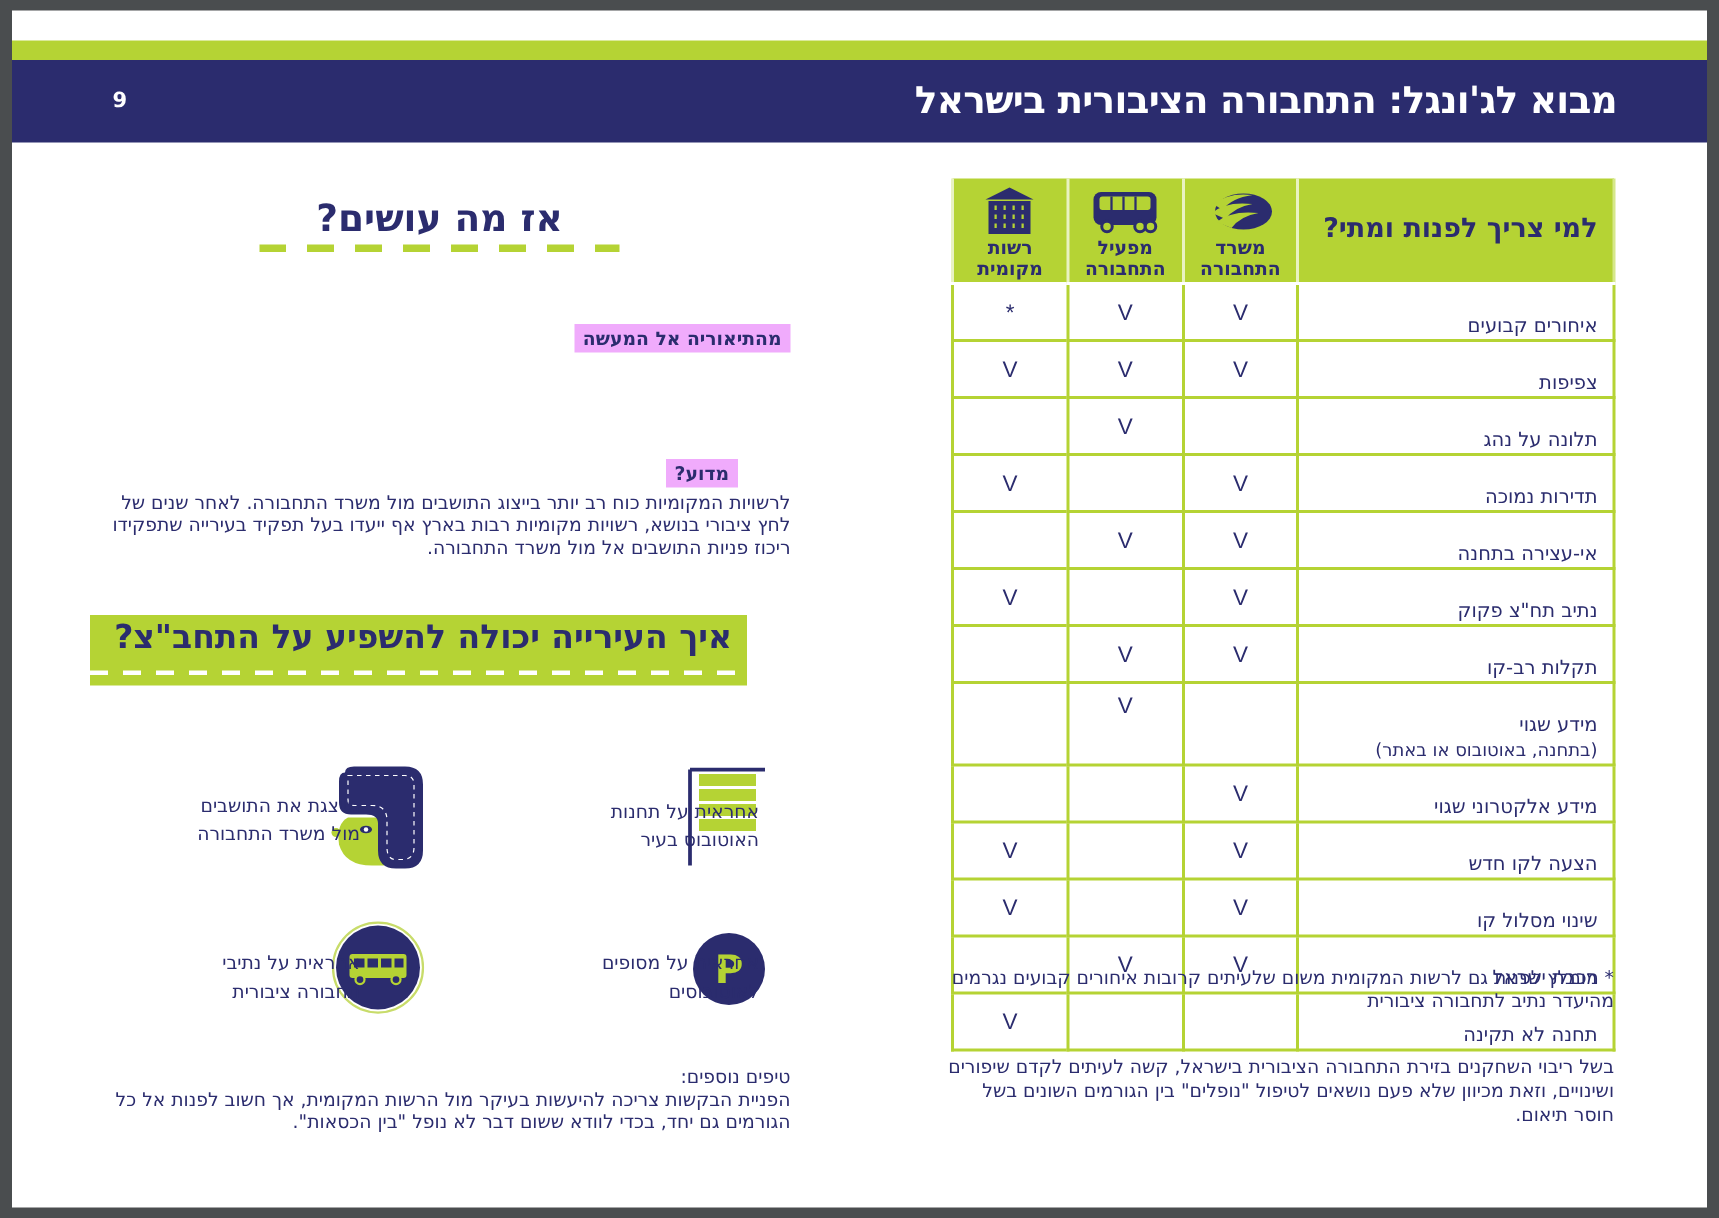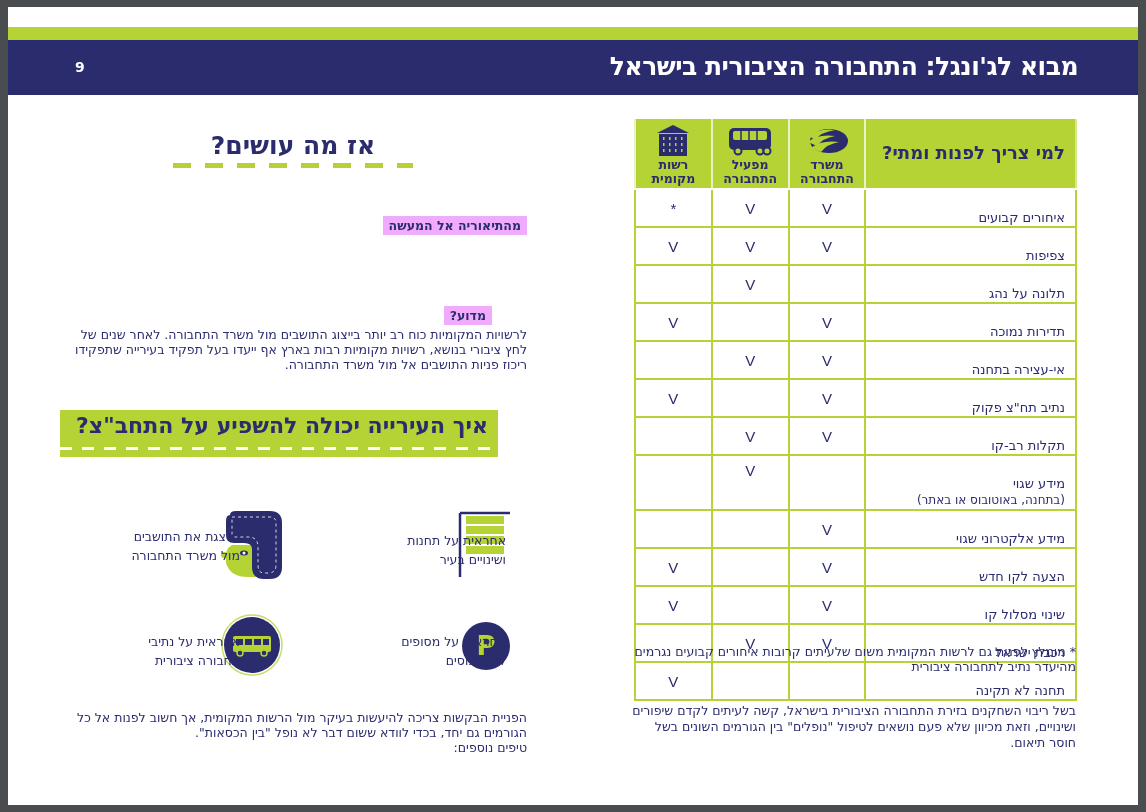--- a/index.html
+++ b/index.html
@@ -73,21 +73,21 @@
   <svg class="icon-abs" style="left:450px; top:504px;" width="62" height="68" viewBox="0 0 62 68">
     <line x1="2" y1="2" x2="2" y2="66" stroke="#2b2c6e" stroke-width="2.5"></line>
     <line x1="2" y1="2" x2="52" y2="2" stroke="#2b2c6e" stroke-width="2.5"></line>
     <rect x="8" y="5" width="38" height="8" fill="#b5d334"></rect>
     <rect x="8" y="15" width="38" height="8" fill="#b5d334"></rect>
     <rect x="8" y="25" width="38" height="8" fill="#b5d334"></rect>
     <rect x="8" y="35" width="38" height="8" fill="#b5d334"></rect>
   </svg>
   <div class="feat f1">
     <div>אחראית על תחנות</div>
-    <div>ושינויים בעיר</div>
+    <div>האוטובוס בעיר</div>
   </div>
 
   <svg class="icon-abs" style="left:210px; top:502px;" width="66" height="72" viewBox="0 0 66 72">
     <path d="M14 36 Q6 40 8 54 Q12 68 30 68 L38 68 L38 36 Z" fill="#b5d334"></path>
     <circle cx="6" cy="46" r="3" fill="#b5d334"></circle>
     <path d="M12 6 Q12 2 18 2 L52 2 Q64 2 64 14 L64 58 Q64 70 52 70 L46 70 Q34 70 34 58 L34 40 Q34 34 26 34 L16 34 Q8 34 8 26 L8 12 Q8 6 12 6 Z" fill="#2b2c6e"></path>
     <path d="M14 8 L52 8 Q58 8 58 14 L58 56 Q58 64 50 64 L46 64 Q40 64 40 56 L40 38 Q40 28 30 28 L18 28 Q14 28 14 24 Z" fill="none" stroke="#ffffff" stroke-width="0.8" stroke-dasharray="3,3"></path>
     <ellipse cx="26" cy="44" rx="4" ry="2.5" fill="#2b2c6e"></ellipse>
     <circle cx="26" cy="44" r="1.5" fill="#ffffff"></circle>
   </svg>
@@ -115,22 +115,22 @@
     <rect x="42" y="25" width="6" height="6" fill="#2b2c6e"></rect>
     <circle cx="19" cy="39" r="3" fill="#2b2c6e" stroke="#b5d334" stroke-width="1.5"></circle>
     <circle cx="43" cy="39" r="3" fill="#2b2c6e" stroke="#b5d334" stroke-width="1.5"></circle>
   </svg>
   <div class="feat f4">
     <div>אחראית על נתיבי</div>
     <div>תחבורה ציבורית</div>
   </div>
 
   <div class="tips">
+    <div>טיפים נוספים:</div>
     <div>הפניית הבקשות צריכה להיעשות בעיקר מול הרשות המקומית, אך חשוב לפנות אל כל הגורמים גם יחד, בכדי לוודא ששום דבר לא נופל "בין הכסאות".</div>
-    <div>טיפים נוספים:</div>
   </div>
 
   <table class="who-table">
     <thead>
       <tr>
         <th class="q">למי צריך לפנות ומתי?</th>
         <th class="c">
           <svg class="th-icon" width="44" height="30" viewBox="0 0 44 30">
             <ellipse cx="24" cy="15" rx="19" ry="12" fill="#2b2c6e"></ellipse>
             <path d="M4 10 Q14 2 30 4 Q16 6 10 14 Z" fill="#b5d334"></path>

